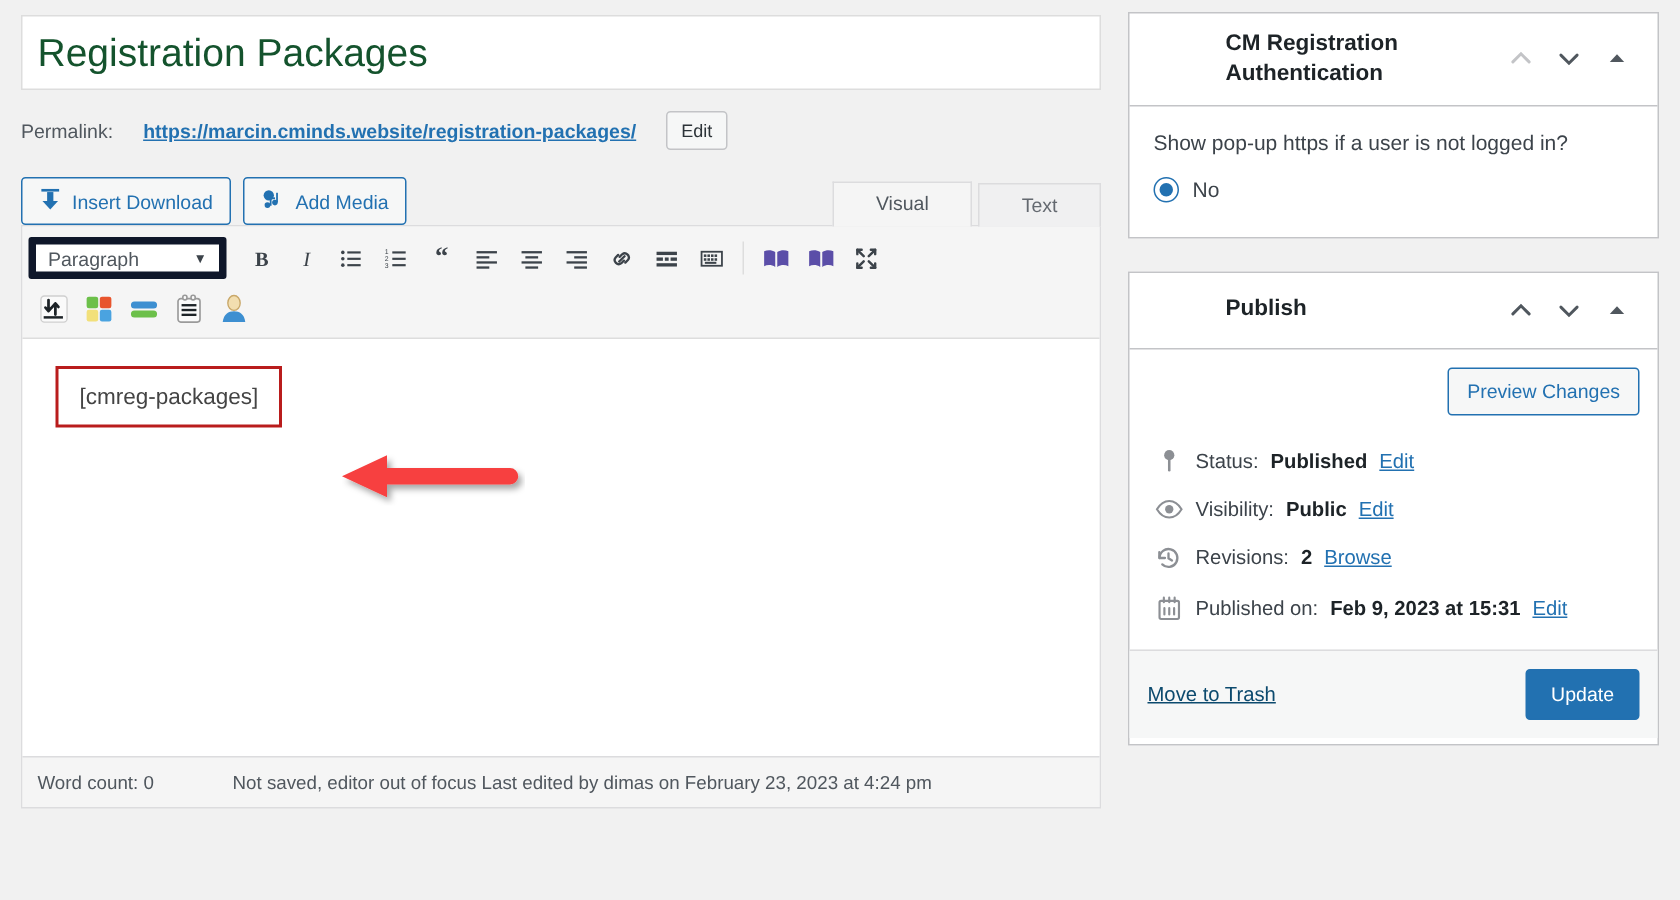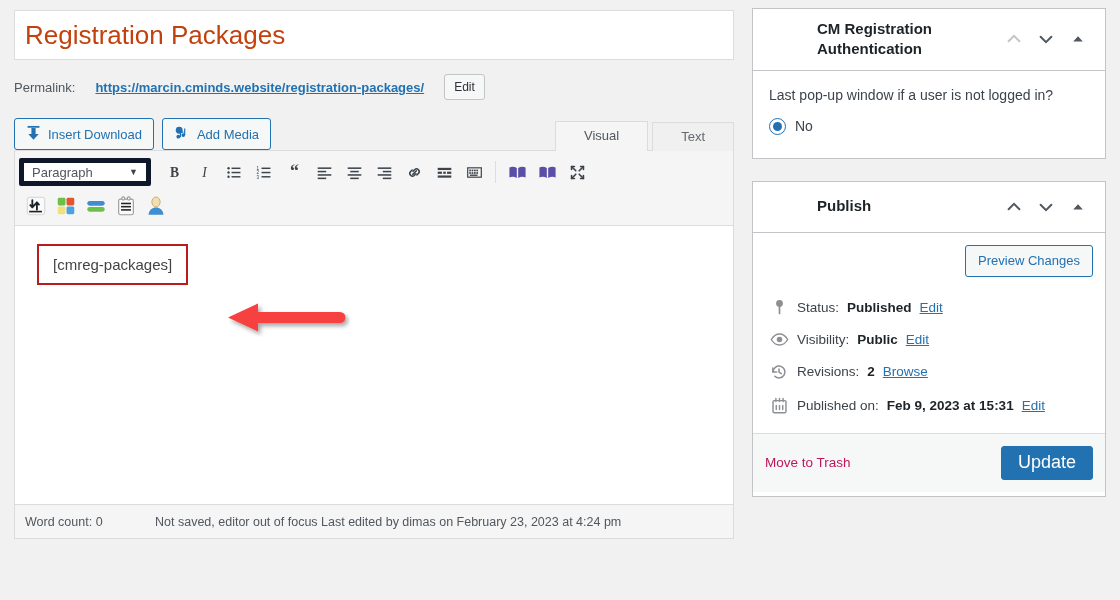--- a/index.html
+++ b/index.html
@@ -22,21 +22,21 @@
     border: 1px solid #ddd;
     background: #fff;
     padding: 3px 8px;
   }
   .title-input {
     width: 100%;
     border: 0; outline: none;
     font-family: "Liberation Sans", sans-serif;
     font-size: 26px;
     line-height: 42px;
-    color: #c2410c;
+    color: #14532d;
     background: transparent;
     padding: 0 2px;
     font-weight: 400;
   }
   .permalink-row {
     display: flex; align-items: center;
     gap: 20px;
     margin-top: 14px;
     font-size: 13px;
     color: #646970;
@@ -264,27 +264,27 @@
     color: #2271b1; text-decoration: underline; cursor: pointer;
   }
   .major-actions {
     border-top: 1px solid #dcdcde;
     background: #f6f7f7;
     display: flex; align-items: center; justify-content: space-between;
     padding: 12px 12px;
     margin: 10px -12px 0;
   }
   .trash-lnk {
-    color: #be185d; font-size: 13.5px; cursor: pointer;
+    color: #0c4a6e; text-decoration: underline; font-size: 13.5px; cursor: pointer;
   }
   .btn-update {
     background: #2271b1;
     border: 1px solid #2271b1;
     color: #fff;
-    font-size: 18px;
+    font-size: 13px;
     border-radius: 3px;
     padding: 0 16px;
     height: 34px;
     cursor: pointer;
     font-family: "Liberation Sans", sans-serif;
   }
 </style>
 </head>
 <body>
 
@@ -539,21 +539,21 @@
               </svg>
           </div>
           <div class="hdr-btn">
             <svg width="16" height="16" viewBox="0 0 20 20" fill="#50575e">
                 <path d="M4 13 L10 6.5 L16 13 Z"></path>
               </svg>
           </div>
         </div>
       </div>
       <div class="inside">
-        <div class="question">Last pop-up window if a user is not logged in?</div>
+        <div class="question">Show pop-up https if a user is not logged in?</div>
         <div class="radio-row">
           <span class="radio checked"></span>
           <span>No</span>
         </div>
       </div>
     </div>
 
     <div class="postbox">
       <div class="postbox-header">
         <div class="postbox-title">Publish</div>

